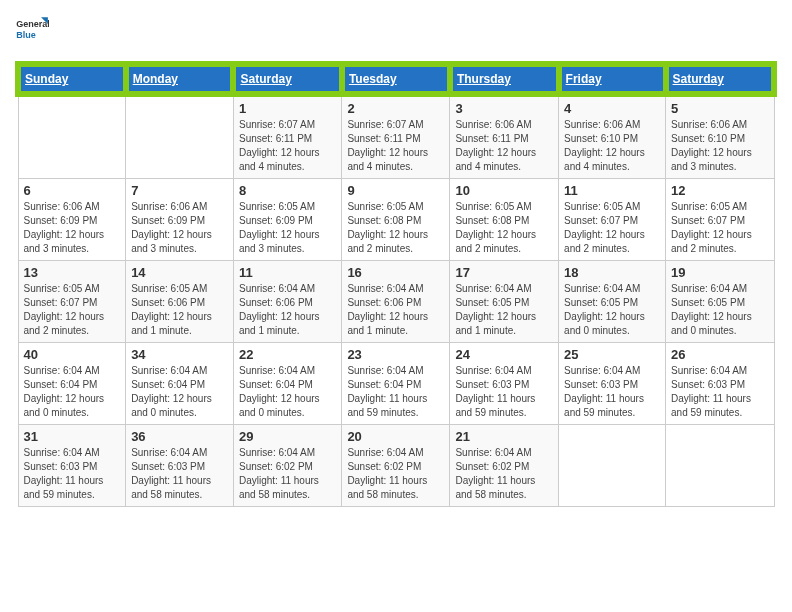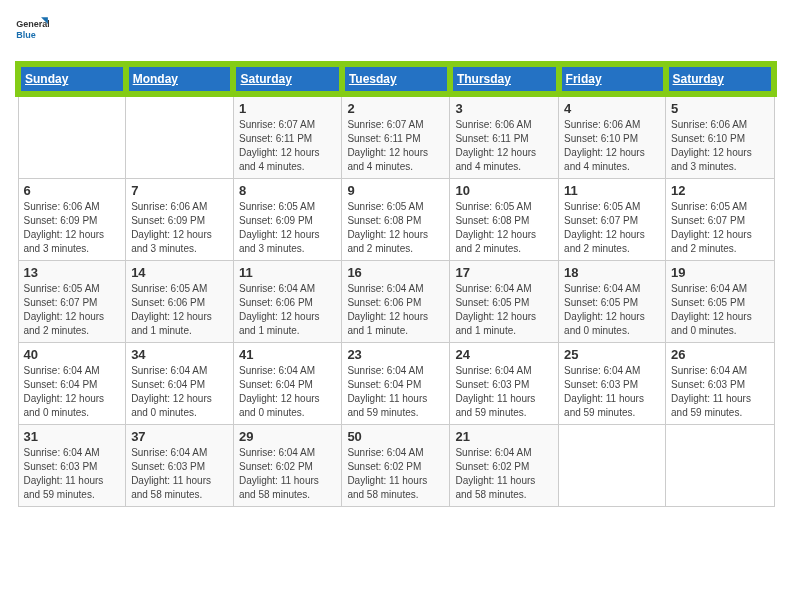--- a/index.html
+++ b/index.html
@@ -259,21 +259,21 @@
 and 0 minutes.</div>
         </td>
         <td>
           <span class="day-number">34</span>
           <div class="day-info" style="white-space: pre-line;">Sunrise: 6:04 AM
 Sunset: 6:04 PM
 Daylight: 12 hours
 and 0 minutes.</div>
         </td>
         <td>
-          <span class="day-number">41</span>
+          <span class="day-number">22</span>
           <div class="day-info" style="white-space: pre-line;">Sunrise: 6:04 AM
 Sunset: 6:04 PM
 Daylight: 12 hours
 and 0 minutes.</div>
         </td>
         <td>
           <span class="day-number">23</span>
           <div class="day-info" style="white-space: pre-line;">Sunrise: 6:04 AM
 Sunset: 6:04 PM
 Daylight: 11 hours
@@ -303,35 +303,35 @@
       </tr>
       <tr>
         <td>
           <span class="day-number">31</span>
           <div class="day-info" style="white-space: pre-line;">Sunrise: 6:04 AM
 Sunset: 6:03 PM
 Daylight: 11 hours
 and 59 minutes.</div>
         </td>
         <td>
-          <span class="day-number">37</span>
+          <span class="day-number">36</span>
           <div class="day-info" style="white-space: pre-line;">Sunrise: 6:04 AM
 Sunset: 6:03 PM
 Daylight: 11 hours
 and 58 minutes.</div>
         </td>
         <td>
           <span class="day-number">29</span>
           <div class="day-info" style="white-space: pre-line;">Sunrise: 6:04 AM
 Sunset: 6:02 PM
 Daylight: 11 hours
 and 58 minutes.</div>
         </td>
         <td>
-          <span class="day-number">50</span>
+          <span class="day-number">20</span>
           <div class="day-info" style="white-space: pre-line;">Sunrise: 6:04 AM
 Sunset: 6:02 PM
 Daylight: 11 hours
 and 58 minutes.</div>
         </td>
         <td>
           <span class="day-number">21</span>
           <div class="day-info" style="white-space: pre-line;">Sunrise: 6:04 AM
 Sunset: 6:02 PM
 Daylight: 11 hours

